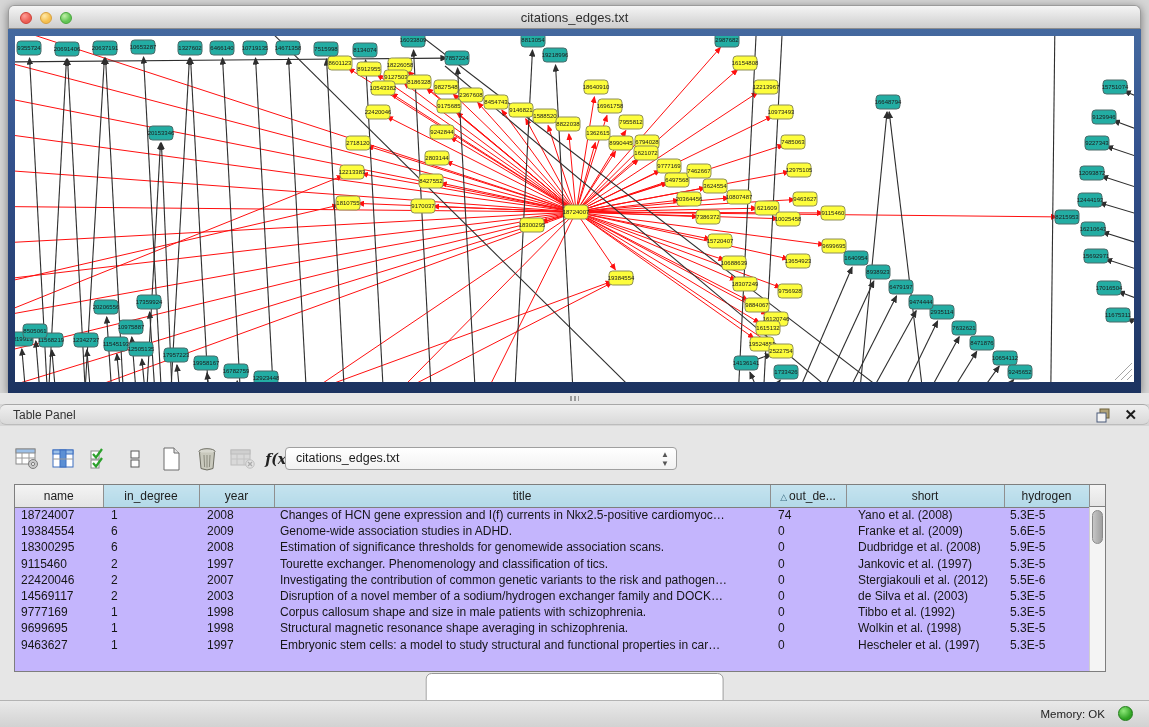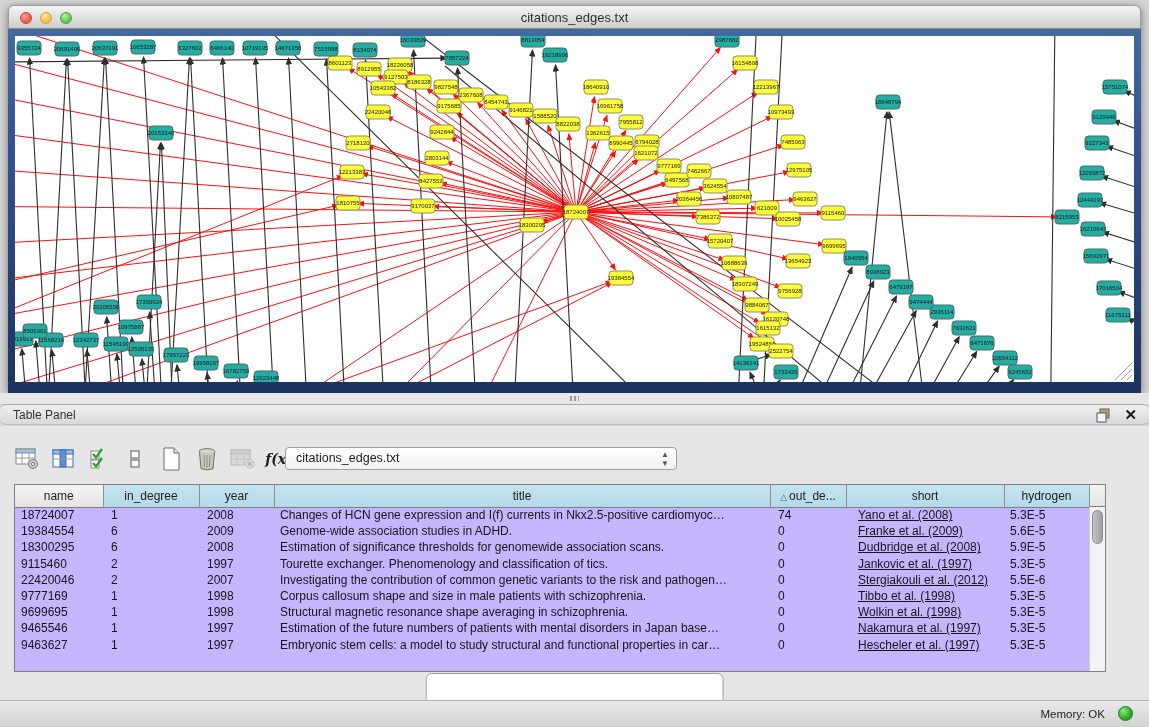--- a/index.html
+++ b/index.html
@@ -52,21 +52,21 @@
   col.c0{width:88px} col.c1{width:96px} col.c2{width:75px} col.c3{width:496px}
   col.c4{width:76px} col.c5{width:158px} col.c6{width:85px}
   th { height:22px; font-size:12px; font-weight:normal; color:#1d1d1d; text-align:center;
     background:linear-gradient(#c5e3ef,#b3d9e8); border-right:1px solid #8f8f8f; border-bottom:1px solid #7e7e7e;
     overflow:hidden; white-space:nowrap; cursor:pointer; }
   th.plain { background:linear-gradient(#f4f4f4,#e4e4e4); }
   th .tri { font-size:9px; color:#3b6c80; margin-right:2px; }
   td { height:16.2px; font-size:12px; color:#161616; white-space:nowrap; overflow:hidden;
     text-overflow:ellipsis; padding:0 4px 0 6px; cursor:default; }
   td.c1,td.c2,td.c4 { padding-left:8px; }
-  td.c5 { padding-left:12px;text-decoration:underline; }
+  td.c5 { padding-left:12px; }
   
   #vscroll { position:absolute; right:0; top:0; bottom:0; width:16px; background:#f4f4f4; border-left:1px solid #cfcfcf; }
   #vscroll .corner { position:absolute; top:0; left:-1px; right:0; height:22px;
     background:linear-gradient(#f4f4f4,#e4e4e4); border-bottom:1px solid #7e7e7e; border-left:1px solid #8f8f8f; }
   #vthumb { position:absolute; top:25px; left:2px; width:11px; height:34px; border-radius:6px;
     background:linear-gradient(90deg,#c6c6c6,#9f9f9f); border:1px solid #8a8a8a; cursor:pointer; }
 
   
   #tp-tabs { position:absolute; left:50%; top:247px; transform:translateX(-50%); display:flex;
     border:1px solid #979797; border-radius:6px; overflow:hidden; background:#fff;
@@ -843,44 +843,44 @@
           <tr>
             <td class="c0">22420046</td>
             <td class="c1">2</td>
             <td class="c2">2007</td>
             <td class="c3">Investigating the contribution of common genetic variants to the risk and pathogen…</td>
             <td class="c4">0</td>
             <td class="c5">Stergiakouli et al. (2012)</td>
             <td class="c6">5.5E-6</td>
           </tr>
           <tr>
+            <td class="c0">14569117</td>
+            <td class="c1">2</td>
+            <td class="c2">2003</td>
+            <td class="c3">Disruption of a novel member of a sodium/hydrogen exchanger family and DOCK…</td>
+            <td class="c4">0</td>
+            <td class="c5">de Silva et al. (2003)</td>
+            <td class="c6">5.3E-5</td>
+          </tr>
+          <tr>
             <td class="c0">9777169</td>
             <td class="c1">1</td>
             <td class="c2">1998</td>
             <td class="c3">Corpus callosum shape and size in male patients with schizophrenia.</td>
             <td class="c4">0</td>
-            <td class="c5">Tibbo et al. (1998)</td>
+            <td class="c5">Tibbo et al. (1992)</td>
             <td class="c6">5.3E-5</td>
           </tr>
           <tr>
             <td class="c0">9699695</td>
             <td class="c1">1</td>
             <td class="c2">1998</td>
             <td class="c3">Structural magnetic resonance shape averaging in schizophrenia.</td>
             <td class="c4">0</td>
             <td class="c5">Wolkin et al. (1998)</td>
-            <td class="c6">5.3E-5</td>
-          </tr>
-          <tr>
-            <td class="c0">9465546</td>
-            <td class="c1">1</td>
-            <td class="c2">1997</td>
-            <td class="c3">Estimation of the future numbers of patients with mental disorders in Japan base…</td>
-            <td class="c4">0</td>
-            <td class="c5">Nakamura et al. (1997)</td>
             <td class="c6">5.3E-5</td>
           </tr>
           <tr>
             <td class="c0">9463627</td>
             <td class="c1">1</td>
             <td class="c2">1997</td>
             <td class="c3">Embryonic stem cells: a model to study structural and functional properties in car…</td>
             <td class="c4">0</td>
             <td class="c5">Hescheler et al. (1997)</td>
             <td class="c6">5.3E-5</td>

